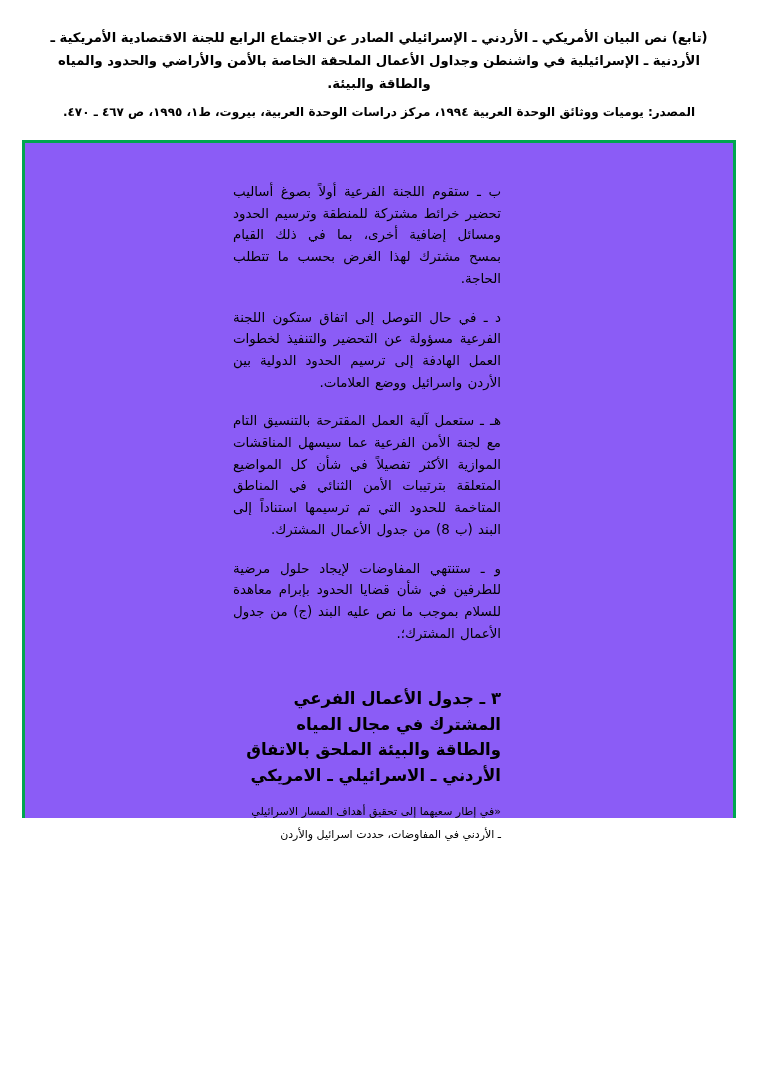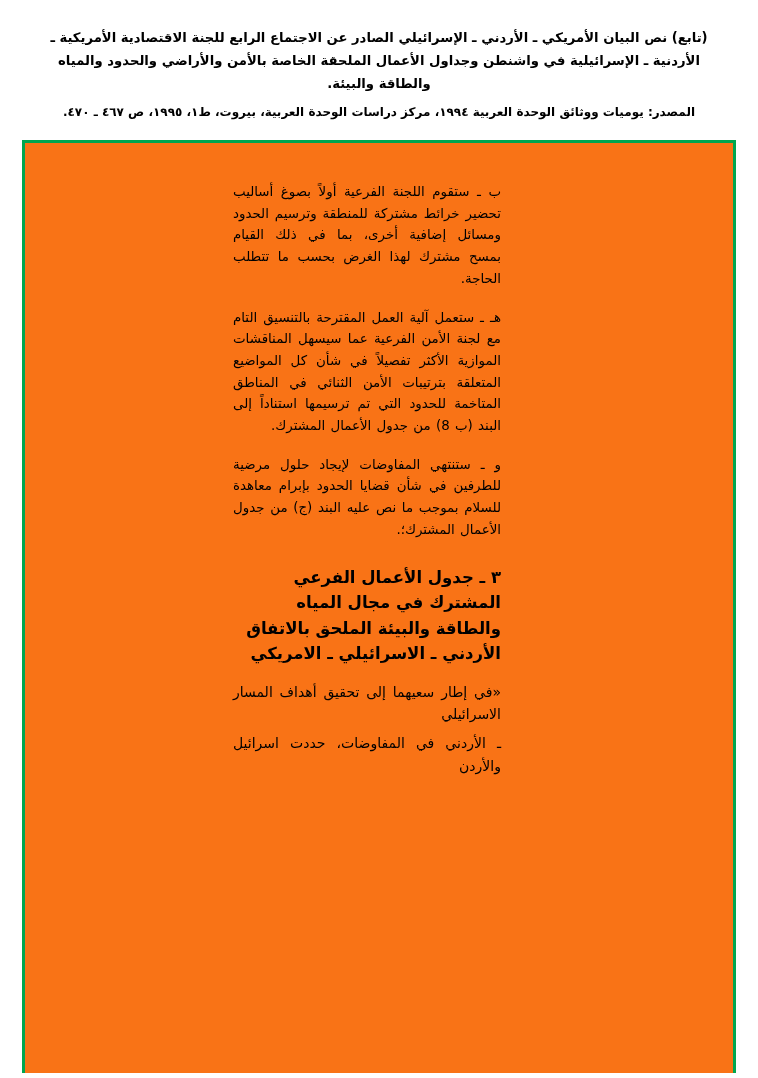--- a/index.html
+++ b/index.html
@@ -10,21 +10,21 @@
   body {
     width: 758px;
     height: 1078px;
     font-family: "DejaVu Sans", "Liberation Sans", sans-serif;
     color: #000000;
     position: relative;
     overflow: hidden;
   }
   .page {
     width: 758px;
-    height: 1073px;
+    height: 818px;
     position: relative;
     box-sizing: border-box;
   }
   
   .header {
     padding: 26px 44px 0 44px;
     text-align: center;
     direction: rtl;
   }
   .header-title {
@@ -42,21 +42,21 @@
   
   .frame {
     position: absolute;
     top: 140px;
     left: 22px;
     right: 22px;
     bottom: 0;
     border: 3px solid #00a64f;
     border-bottom: none;
     box-sizing: border-box;
-    background: #f97316;
+    background: #8b5cf6;
   }
   .content {
     padding: 38px 0 0 0;
     direction: rtl;
   }
   .col {
     width: 268px;
     margin: 0 auto;
     margin-right: 232px;
     text-align: justify;
@@ -68,45 +68,46 @@
     line-height: 1.62;
     word-spacing: 1px;
   }
   p.para.tight {
     margin-bottom: 8px;
   }
   h2.section-title {
     font-size: 16.5px;
     font-weight: bold;
     line-height: 1.55;
-    margin: 24px 0 14px 0;
+    margin: 42px 0 14px 0;
     text-align: right;
     text-align-last: right;
   }
   p.quote {
     margin: 0 0 6px 0;
-    font-size: 14px;
+    font-size: 11px;
     line-height: 1.62;
   }
 </style>
 </head>
 <body>
 
 <div class="page">
 
   <div class="header">
     <div class="header-title">(تابع) نص البيان الأمريكي ـ الأردني ـ الإسرائيلي الصادر عن الاجتماع الرابع للجنة الاقتصادية الأمريكية ـ الأردنية ـ الإسرائيلية في واشنطن وجداول الأعمال الملحقة الخاصة بالأمن والأراضي والحدود والمياه والطاقة والبيئة.</div>
     <div class="header-source">المصدر: يوميات ووثائق الوحدة العربية ١٩٩٤، مركز دراسات الوحدة العربية، بيروت، ط١، ١٩٩٥، ص ٤٦٧ ـ ٤٧٠.</div>
   </div>
 
   <div class="frame">
     <div class="content">
       <div class="col">
 
         <p class="para">ب ـ ستقوم اللجنة الفرعية أولاً بصوغ أساليب تحضير خرائط مشتركة للمنطقة وترسيم الحدود ومسائل إضافية أخرى، بما في ذلك القيام بمسح مشترك لهذا الغرض بحسب ما تتطلب الحاجة.</p>
+        <p class="para">د ـ في حال التوصل إلى اتفاق ستكون اللجنة الفرعية مسؤولة عن التحضير والتنفيذ لخطوات العمل الهادفة إلى ترسيم الحدود الدولية بين الأردن واسرائيل ووضع العلامات.</p>
         <p class="para">هـ ـ ستعمل آلية العمل المقترحة بالتنسيق التام مع لجنة الأمن الفرعية عما سيسهل المناقشات الموازية الأكثر تفصيلاً في شأن كل المواضيع المتعلقة بترتيبات الأمن الثنائي في المناطق المتاخمة للحدود التي تم ترسيمها استناداً إلى البند (ب 8) من جدول الأعمال المشترك.</p>
         <p class="para tight">و ـ ستنتهي المفاوضات لإيجاد حلول مرضية للطرفين في شأن قضايا الحدود بإبرام معاهدة للسلام بموجب ما نص عليه البند (ج) من جدول الأعمال المشترك؛.</p>
 
         <h2 class="section-title">٣ ـ جدول الأعمال الفرعي المشترك في مجال المياه والطاقة والبيئة الملحق بالاتفاق الأردني ـ الاسرائيلي ـ الامريكي</h2>
 
         <p class="quote">«في إطار سعيهما إلى تحقيق أهداف المسار الاسرائيلي</p>
         <p class="quote">ـ الأردني في المفاوضات، حددت اسرائيل والأردن</p>
 
       </div>
     </div>

